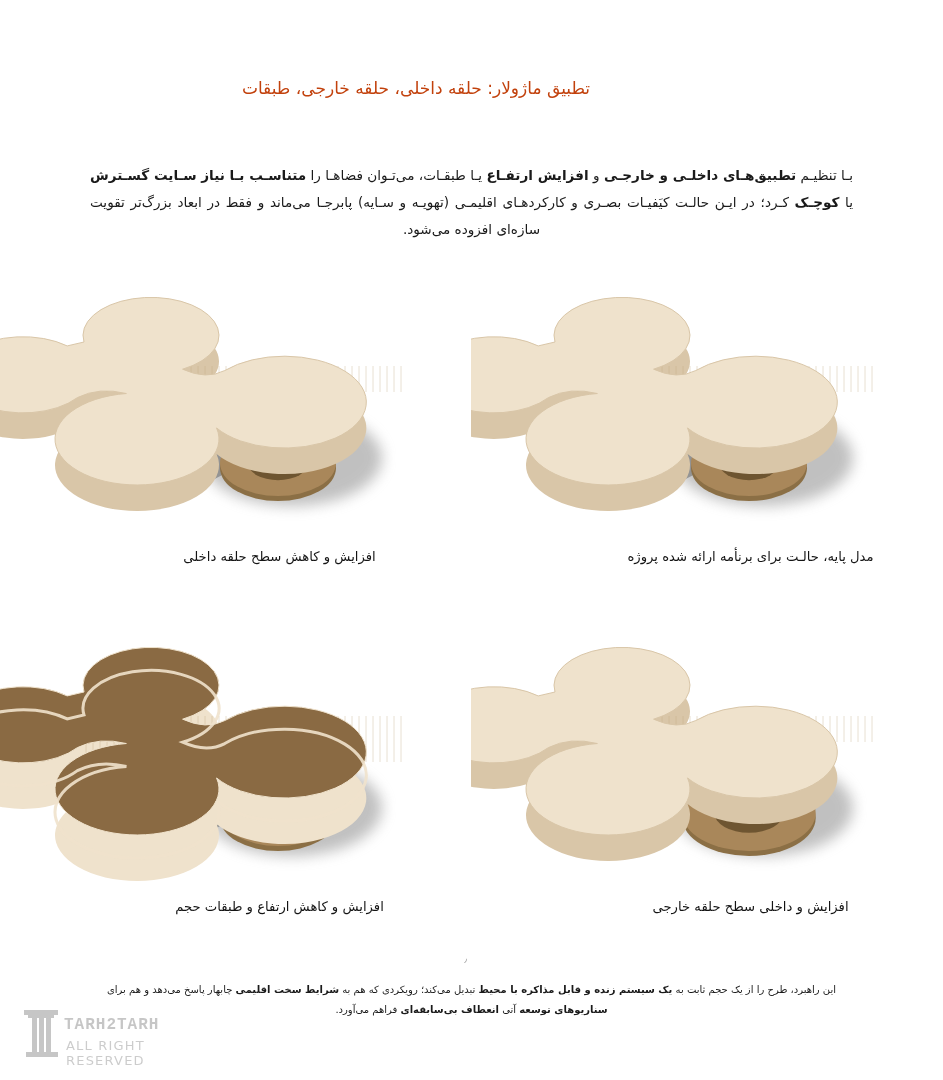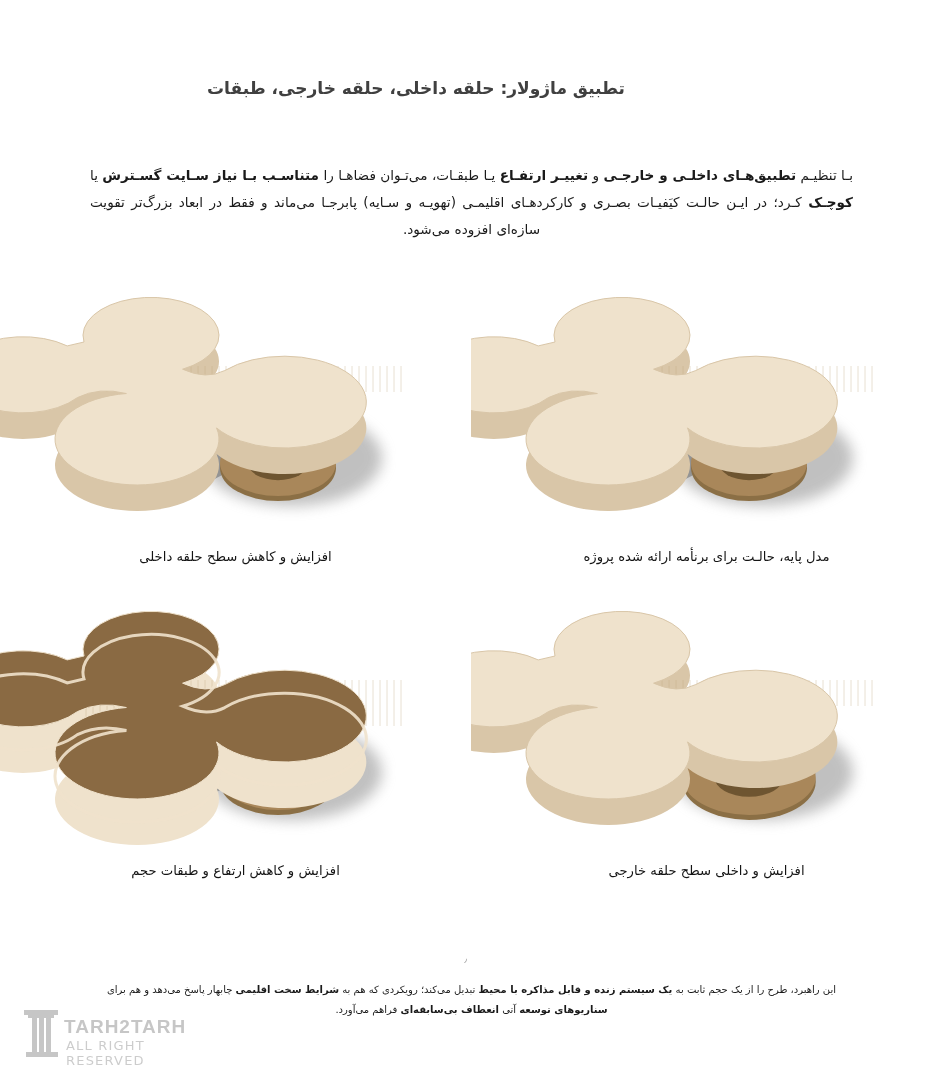--- a/index.html
+++ b/index.html
@@ -23,23 +23,23 @@
   }
 
   
   .title {
     position: absolute;
     top: 78px;
     left: 0;
     width: 832px;
     text-align: center;
     font-size: 17px;
-    font-weight: bold;
+    font-weight: normal;
     letter-spacing: 0.2px;
-    color: #404040;
+    color: #c2410c;
   }
 
   
   .intro {
     position: absolute;
     top: 162px;
     left: 90px;
     width: 763px;
     text-align: justify;
     text-align-last: center;
@@ -57,40 +57,41 @@
     left: 0;
     width: 943px;
     height: 660px;
   }
   .cell {
     position: absolute;
     width: 471px;
     height: 330px;
   }
   .cell.r0 { top: 0; }
-  .cell.r1 { top: 314px; }
+  .cell.r1 { top: 350px; }
   .cell.c0 { left: 0; }     
   .cell.c1 { left: 471px; }
 
   .fig {
     position: absolute;
     top: 4px;
     left: 0;
     width: 471px;
     height: 270px;
   }
   .caption {
     position: absolute;
     bottom: 28px;
     left: 0;
     width: 471px;
     text-align: center;
     font-size: 13.2px;
     direction: rtl;
     color: #141414;
+    padding-left: 44px;
   }
 
   
   .closing {
     position: absolute;
     top: 980px;
     left: 90px;
     width: 763px;
     text-align: center;
     direction: rtl;
@@ -106,22 +107,22 @@
     left: 18px;
     bottom: 14px;
     width: 180px;
     height: 62px;
     opacity: 0.38;
   }
   .logo .brand {
     position: absolute;
     left: 46px;
     top: 12px;
-    font-family: Liberation Sans, sans-serif;
-    font-size: 19px;
+    font-family: Liberation Mono, monospace;
+    font-size: 16px;
     font-weight: bold;
     letter-spacing: 1px;
     color: #6b6b6b;
     direction: ltr;
   }
   .logo .rights {
     position: absolute;
     left: 48px;
     top: 34px;
     font-size: 13px;
@@ -142,21 +143,21 @@
     line-height: 6px;
   }
 </style>
 </head>
 <body>
 
 <div class="page">
 
   <div class="title">تطبیق ماژولار: حلقه داخلی، حلقه خارجی، طبقات</div>
 
-  <div class="intro">بـا تنظیـم <b>تطبیق‌هـای داخلـی و خارجـی</b> و <b>تغییـر ارتفـاع</b> یـا طبقـات، می‌تـوان فضاهـا را <b>متناسـب بـا نیاز سـایت گسـترش</b> یا <b>کوچـک</b> کـرد؛ در ایـن حالـت کیَفیـات بصـری و کارکردهـای اقلیمـی (تهویـه و سـایه) پابرجـا می‌ماند و فقط در ابعاد بزرگ‌تر تقویت سازه‌ای افزوده می‌شود.</div>
+  <div class="intro">بـا تنظیـم <b>تطبیق‌هـای داخلـی و خارجـی</b> و <b>افزایش ارتفـاع</b> یـا طبقـات، می‌تـوان فضاهـا را <b>متناسـب بـا نیاز سـایت گسـترش</b> یا <b>کوچـک</b> کـرد؛ در ایـن حالـت کیَفیـات بصـری و کارکردهـای اقلیمـی (تهویـه و سـایه) پابرجـا می‌ماند و فقط در ابعاد بزرگ‌تر تقویت سازه‌ای افزوده می‌شود.</div>
 
   <div class="grid">
 
     <div class="cell r0 c1">
       <div class="fig"><svg width="471" height="270" viewBox="0 0 471 270">
             <defs>
               <filter id="blur-base-model" x="-30%" y="-30%" width="160%" height="160%">
                 <feGaussianBlur stdDeviation="7"></feGaussianBlur>
               </filter>
             </defs>

